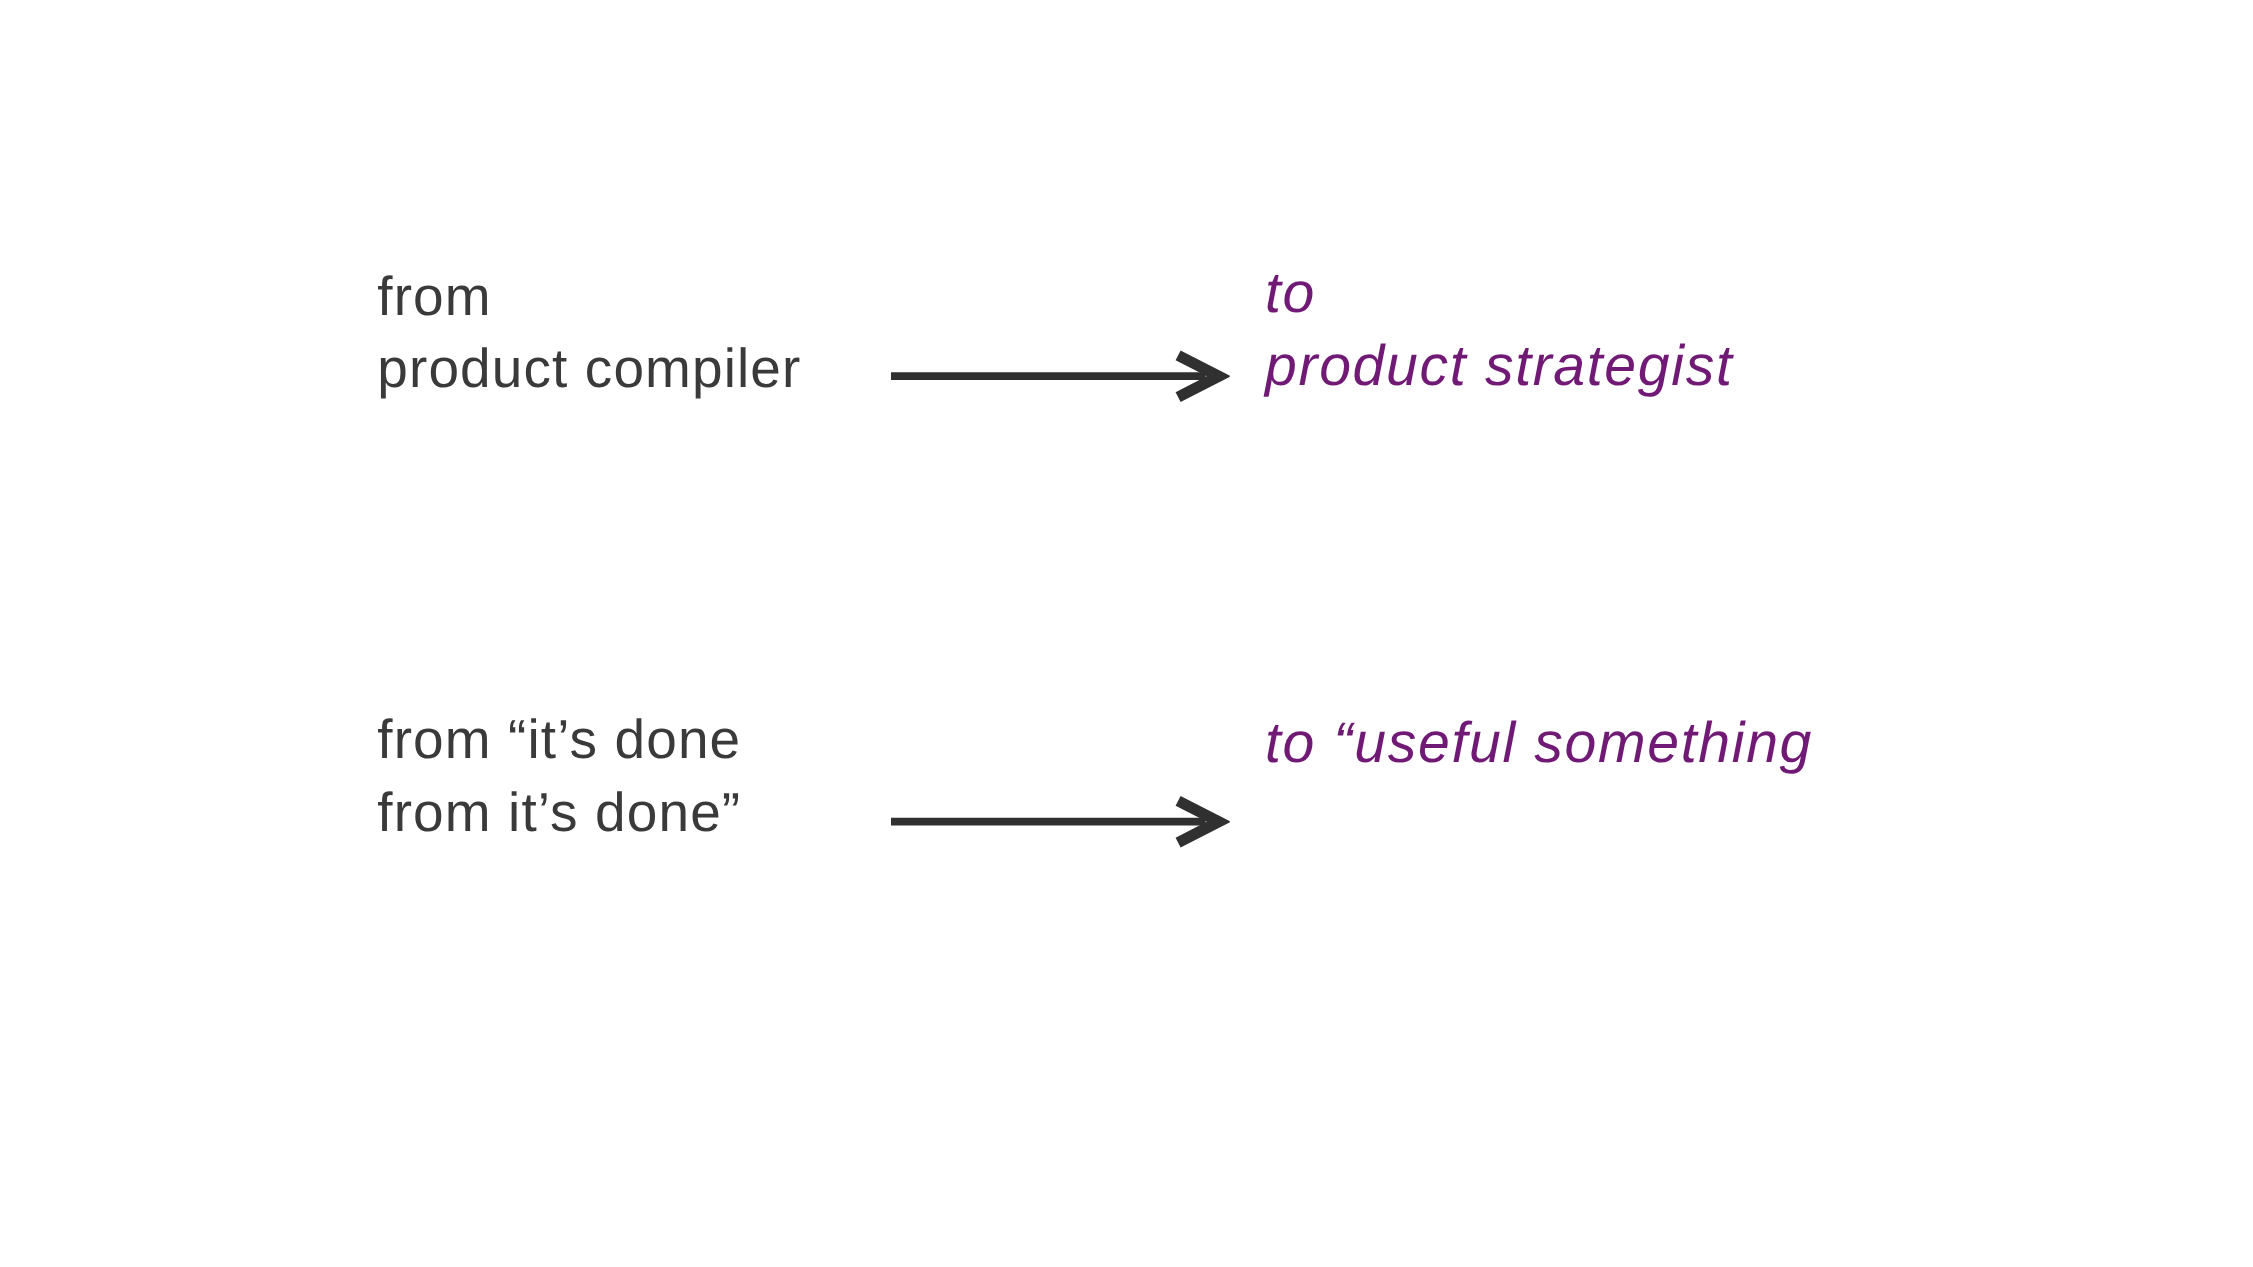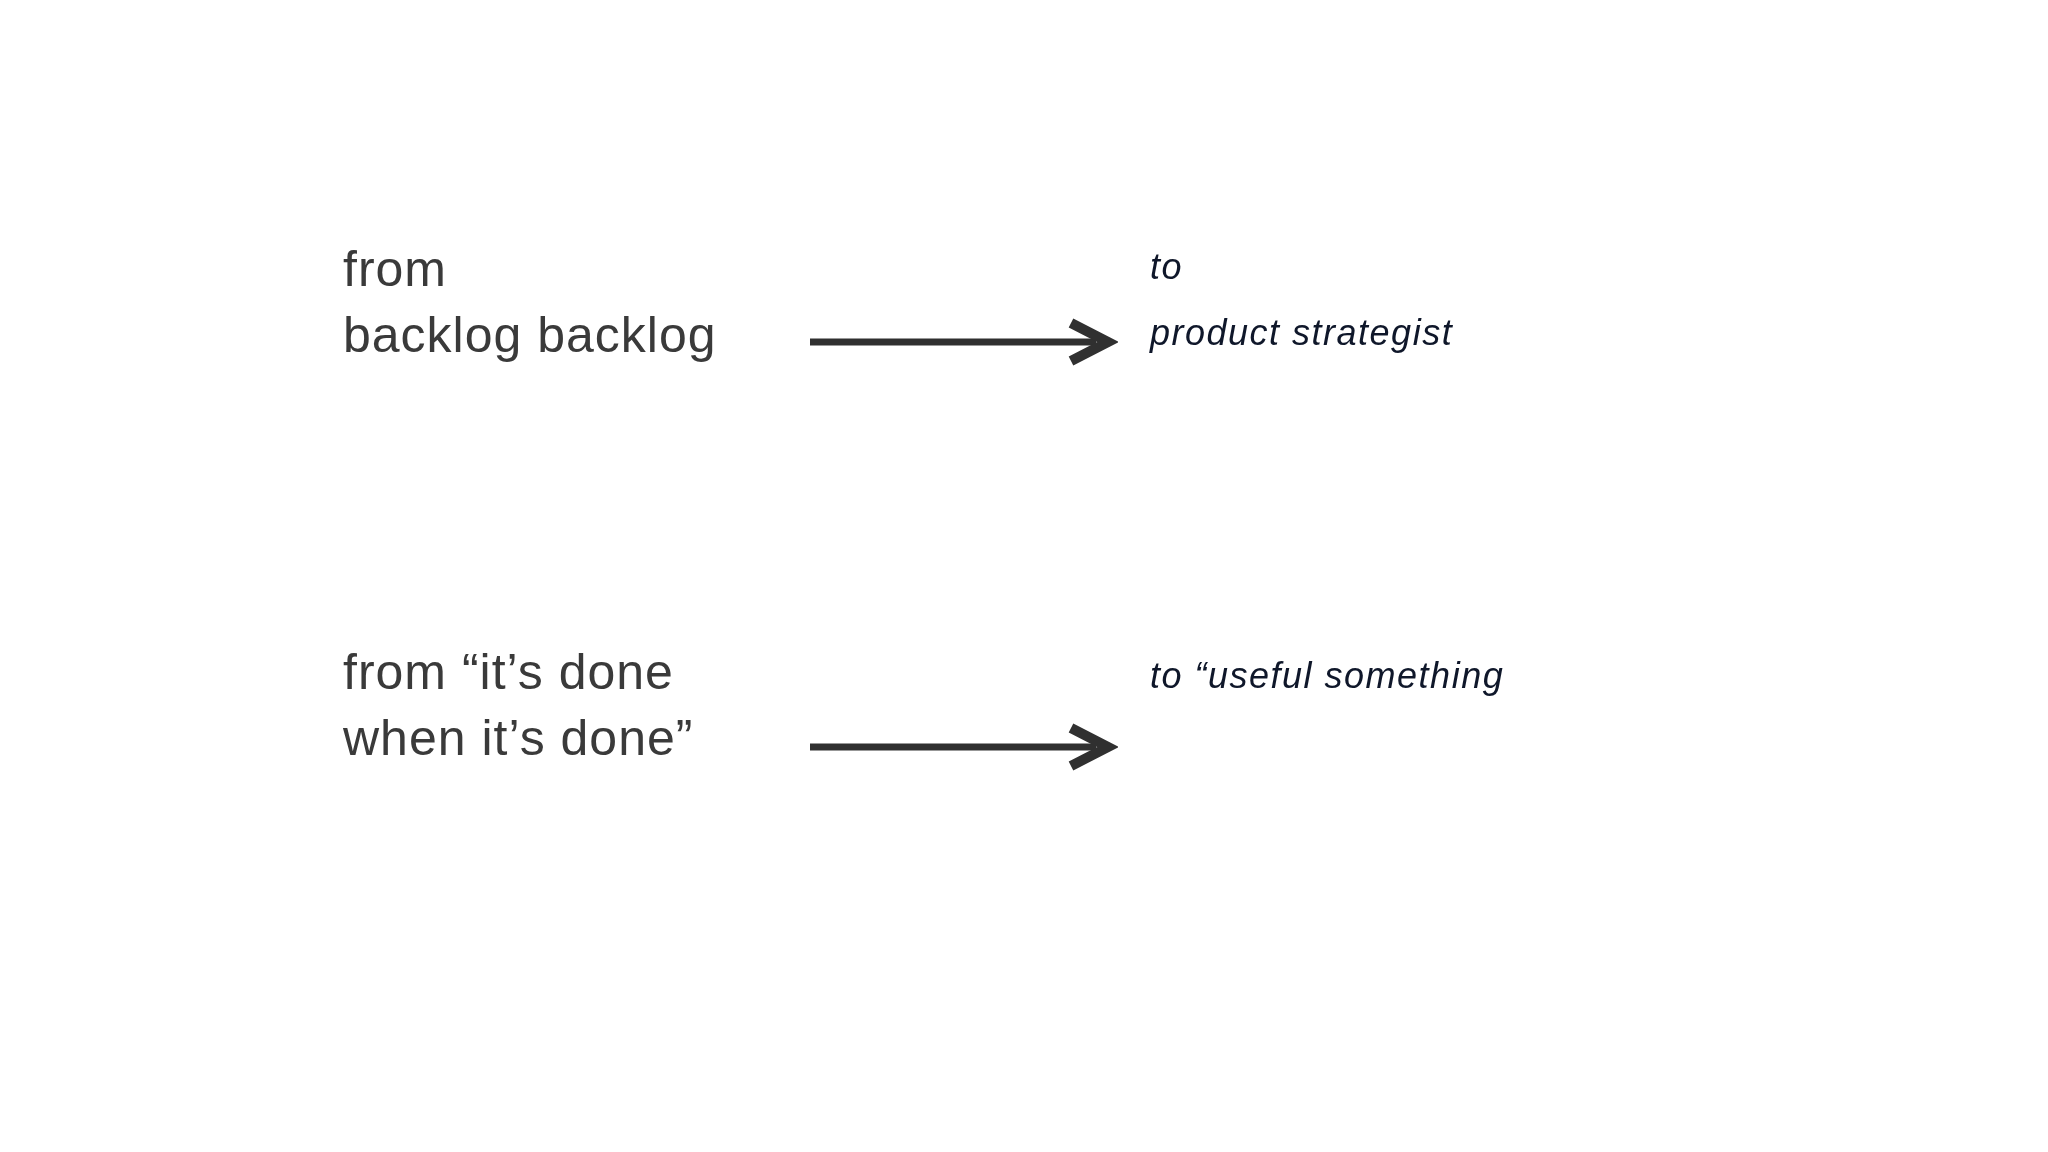--- a/index.html
+++ b/index.html
@@ -16,23 +16,23 @@
   }
   .from-block{
     position:absolute;
     font-size:50px;line-height:66px;
     letter-spacing:1px;
     color:#3a3a3a;
     white-space:nowrap;
   }
   .to-block{
     position:absolute;
-    font-size:36px;line-height:66px;
+    font-size:52px;line-height:66px;
     letter-spacing:1.5px;
-    color:#0f172a;
+    color:#701a75;
     font-style:italic;
     font-weight:300;
     white-space:nowrap;
   }
   .row1-from{left:343px;top:236px;}
   .row1-to{left:1150px;top:234px;}
   .row2-from{left:343px;top:639px;}
   .row2-to{left:1150px;top:643px;}
   .arrow{position:absolute;width:310px;height:48px;}
   .arrow1{left:808px;top:318px;}
@@ -55,36 +55,36 @@
 </style>
 </head>
 <body>
 
 <div class="slide">
 
   <div class="footer-strip"></div>
 
   <div class="from-block row1-from">
     <div>from</div>
-    <div>backlog backlog</div>
+    <div>product compiler</div>
   </div>
 
   <svg class="arrow arrow1" viewBox="0 0 310 48">
     <line x1="2" y1="24" x2="288" y2="24" stroke="#303030" stroke-width="7"></line>
     <polyline points="263,5 300,24 263,43" fill="none" stroke="#303030" stroke-width="10"></polyline>
   </svg>
 
   <div class="to-block row1-to">
     <div>to</div>
     <div>product strategist</div>
   </div>
 
   <div class="from-block row2-from">
     <div>from “it’s done</div>
-    <div>when it’s done”</div>
+    <div>from it’s done”</div>
   </div>
 
   <svg class="arrow arrow2" viewBox="0 0 310 48">
     <line x1="2" y1="24" x2="288" y2="24" stroke="#303030" stroke-width="7"></line>
     <polyline points="263,5 300,24 263,43" fill="none" stroke="#303030" stroke-width="10"></polyline>
   </svg>
 
   <div class="to-block row2-to">
     <div>to “useful something</div>
   </div>

